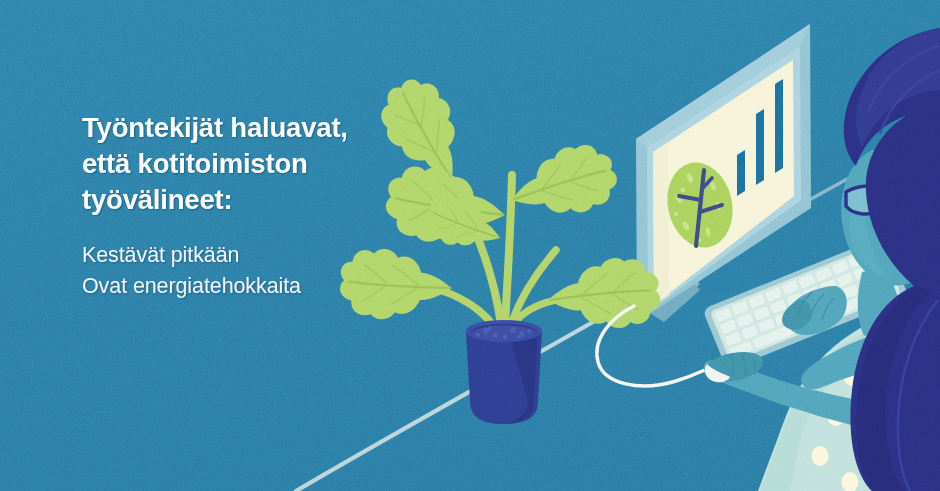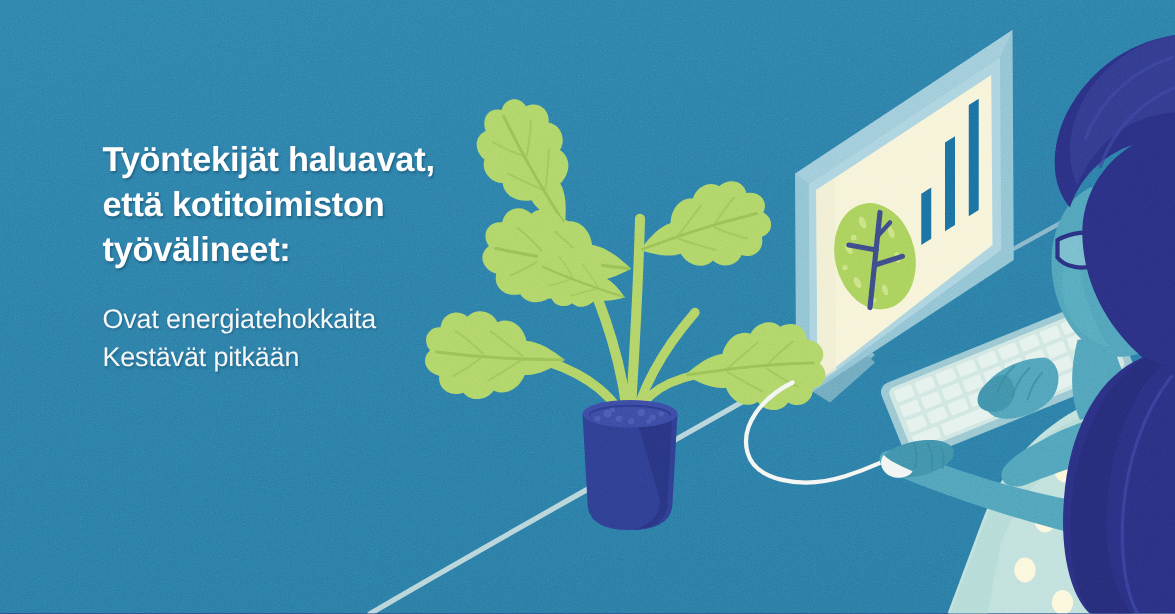--- a/index.html
+++ b/index.html
@@ -5,21 +5,21 @@
   html, body {
     margin: 0; padding: 0;
     background: #0f4c68;
   }
   #stage {
     position: relative;
     width: 940px;
     height: 491px;
     overflow: hidden;
     font-family: "Liberation Sans", sans-serif;
-    background: #4c1d95;
+    background: #7f1d1d;
   }
   #stage svg.layer {
     position: absolute;
     left: 0; top: 0;
     width: 940px;
     height: 491px;
     display: block;
   }
   
   #textblock {
@@ -373,22 +373,22 @@
 
     <path d="M 916 286 C 886 304 864 346 858 396
              C 852 446 862 478 874 491 L 906 491
              C 892 476 882 444 886 400 C 890 352 906 312 930 292 Z" fill="#262b76"></path>
   </svg>
 
   <div id="textblock">
     <div id="headline">Työntekijät haluavat,
 että kotitoimiston
 työvälineet:</div>
+    <div class="bullet">Kestävät pitkään</div>
     <div class="bullet">Ovat energiatehokkaita</div>
-    <div class="bullet">Kestävät pitkään</div>
   </div>
 
   <svg id="grain" viewBox="0 0 940 491" preserveAspectRatio="none">
     <defs>
       <filter id="noiseFilter" x="0" y="0" width="100%" height="100%">
         <feTurbulence type="fractalNoise" baseFrequency="0.9" numOctaves="3" stitchTiles="stitch"></feTurbulence>
         <feColorMatrix type="saturate" values="0"></feColorMatrix>
       </filter>
     </defs>
     <rect width="940" height="491" filter="url(#noiseFilter)"></rect>

